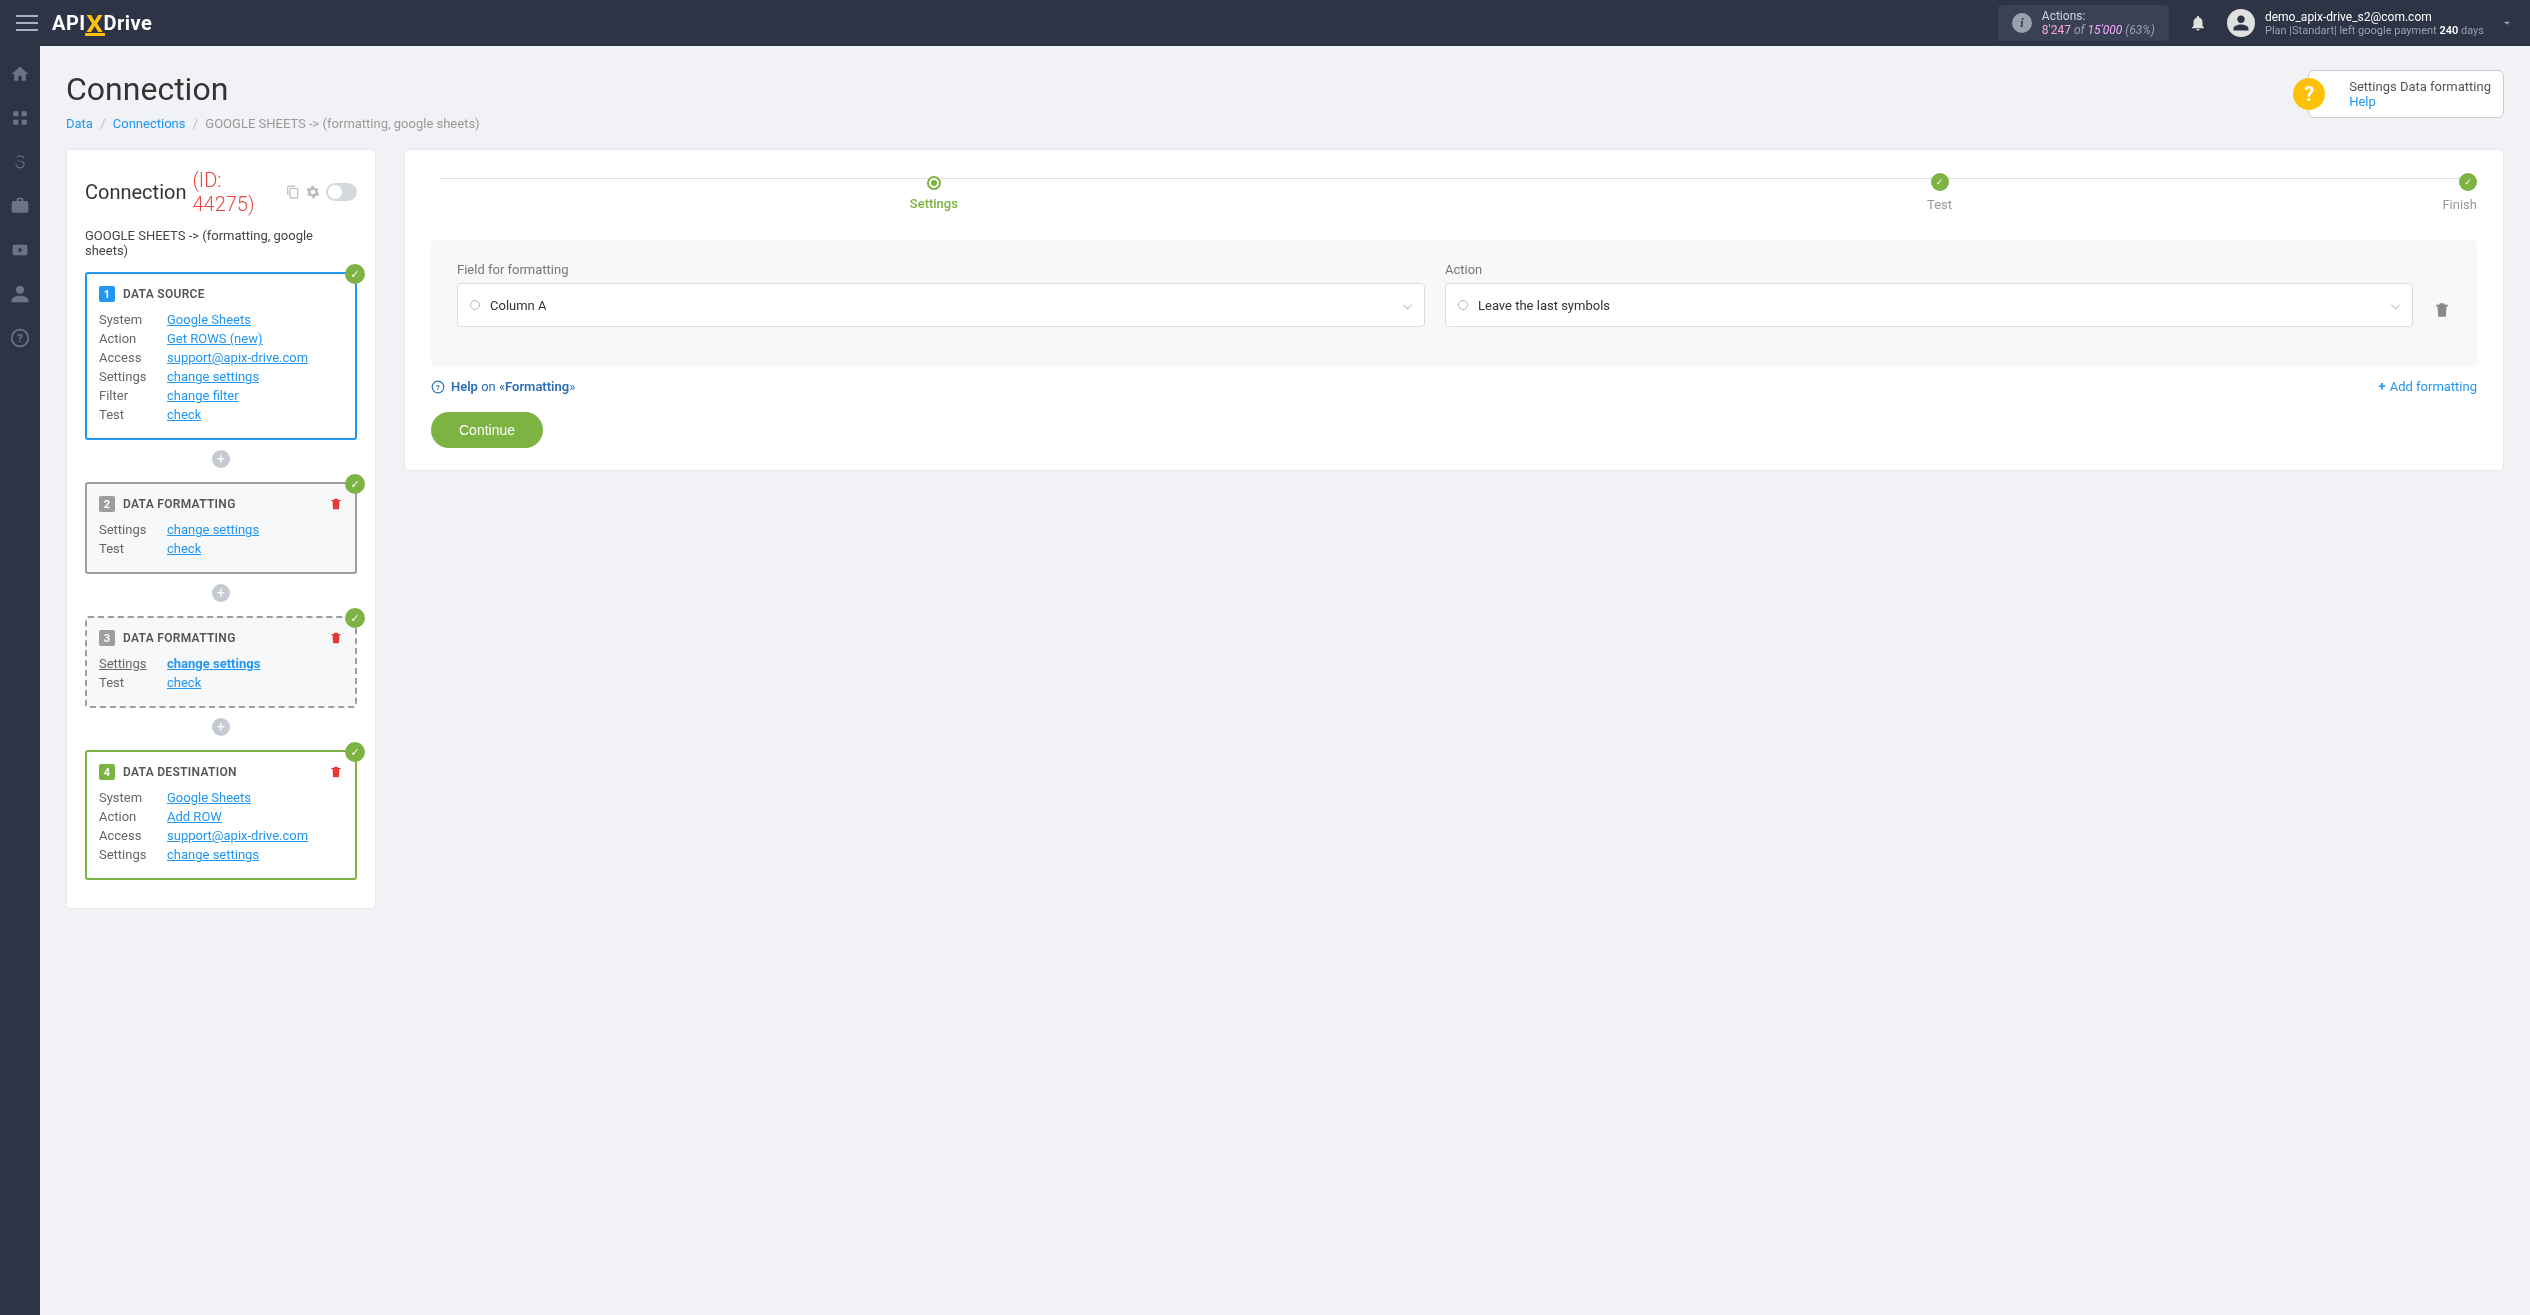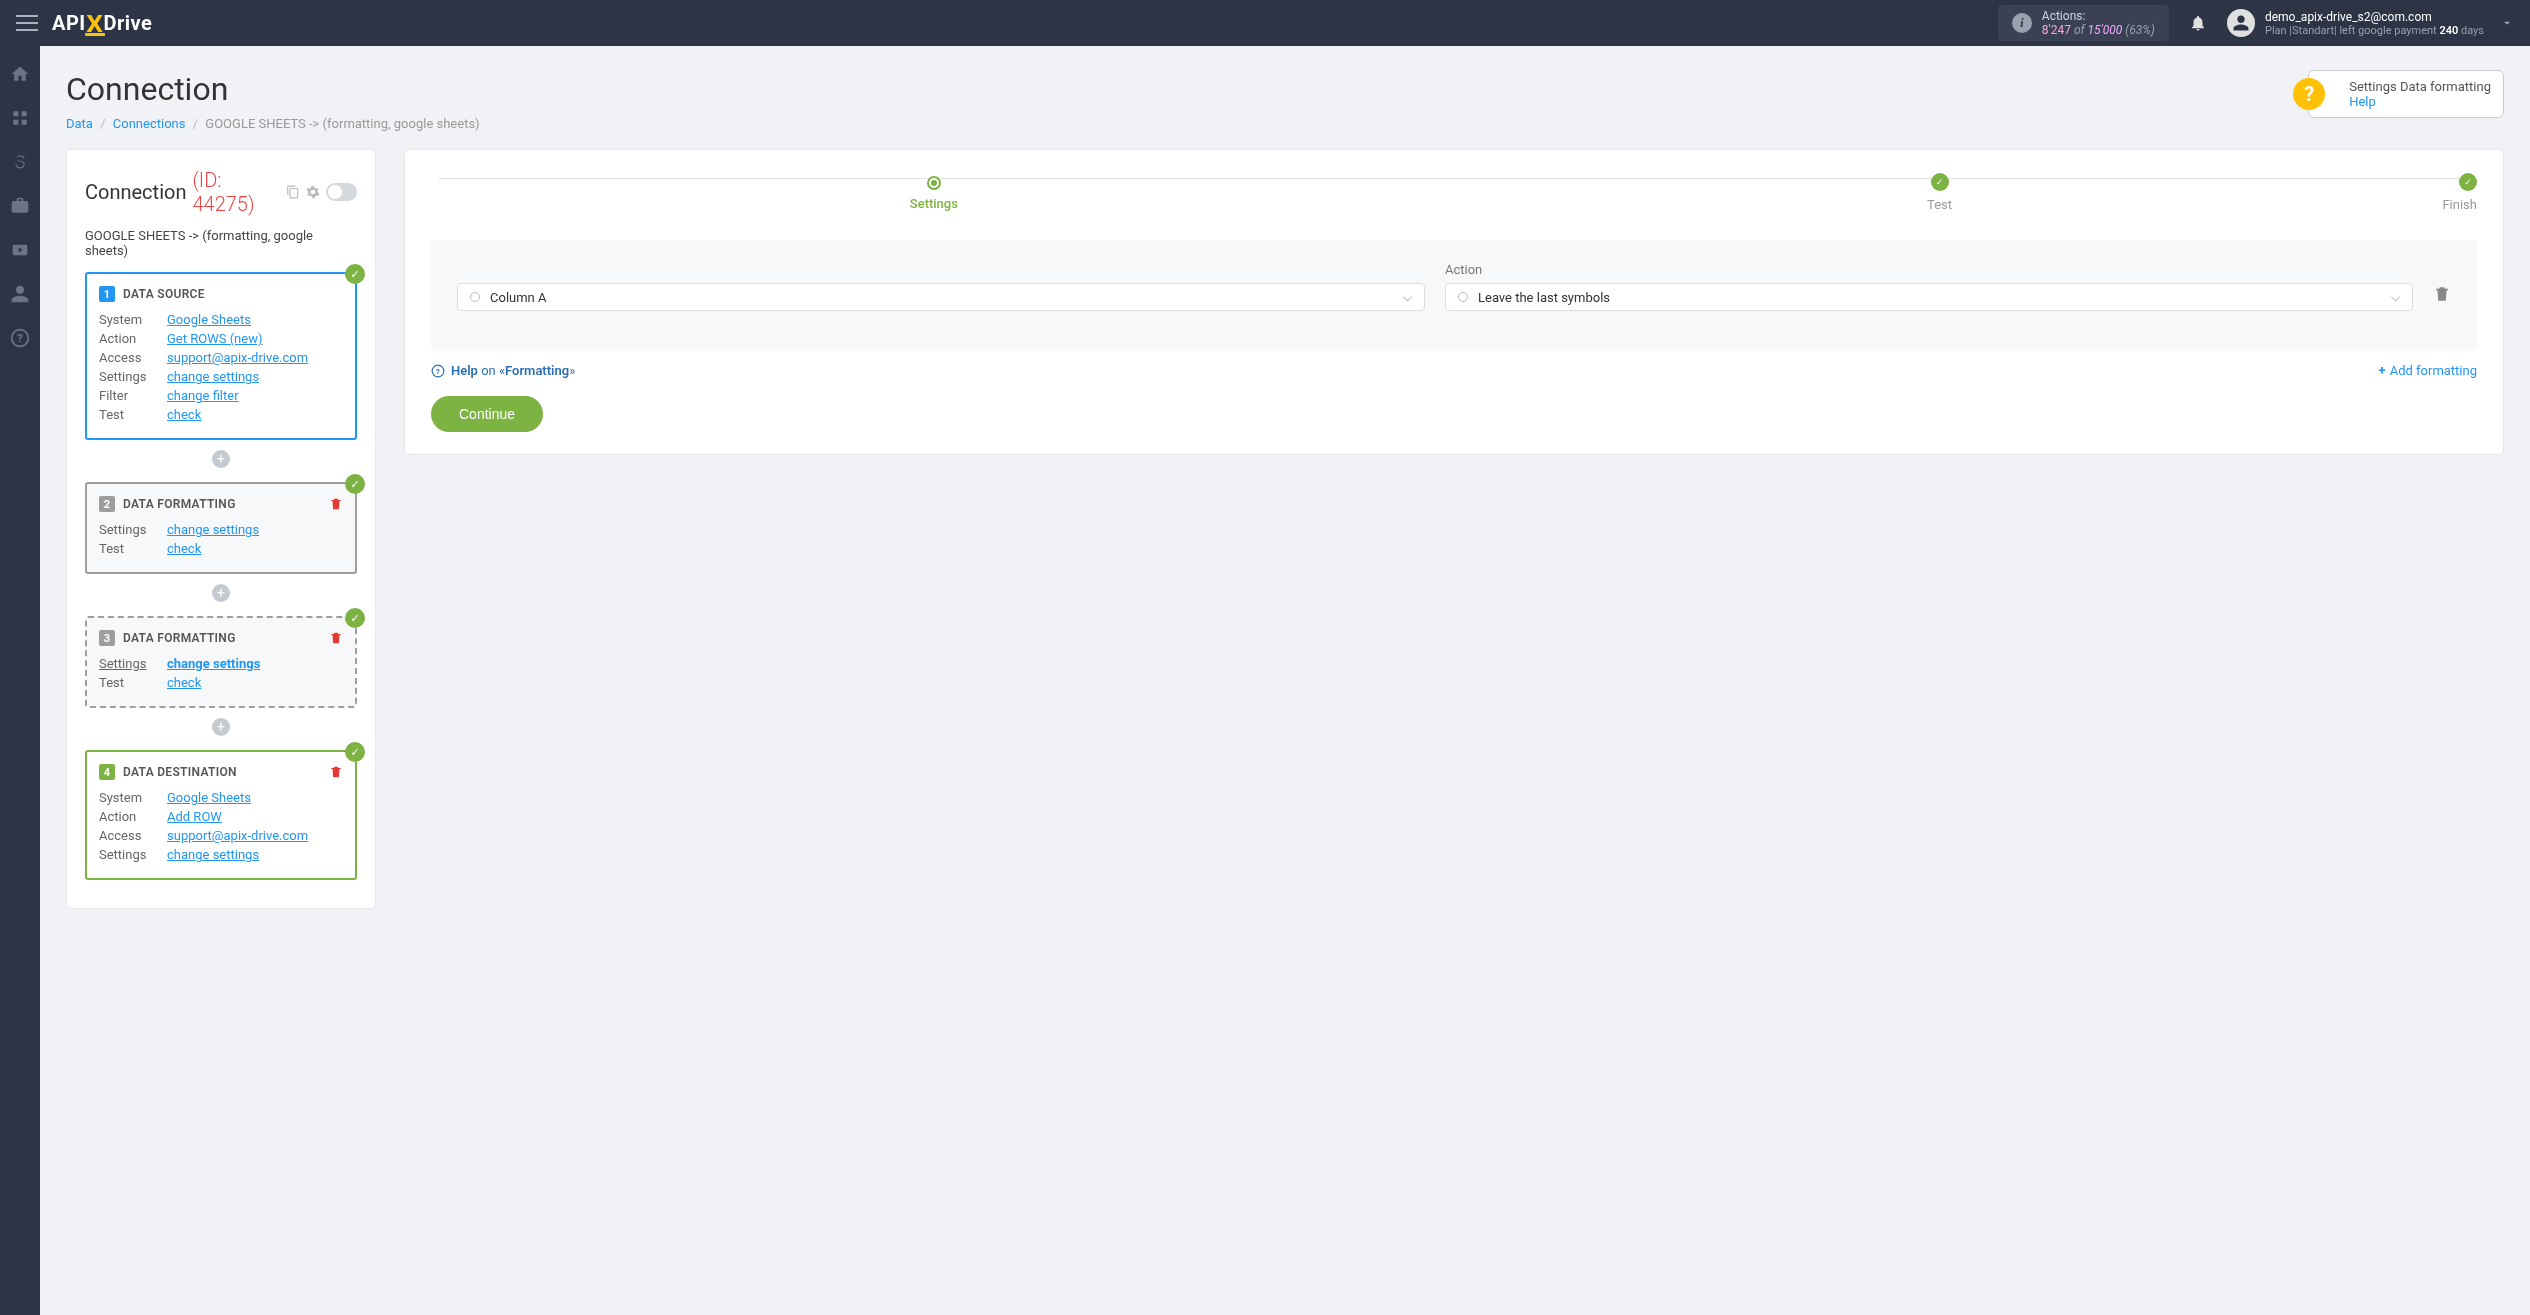--- a/index.html
+++ b/index.html
@@ -77,21 +77,21 @@
 .step.active .dot { background: #fff; border: 2px solid #7cb342; }
 .step.active .dot::after { content:''; width:6px; height:6px; background:#7cb342; border-radius:50%; }
 .step.done .dot { background: #7cb342; color: #fff; width: 18px; height: 18px; }
 .step .lbl { display: block; font-size: 13px; margin-top: 6px; color: #999; }
 .step.active .lbl { color: #7cb342; font-weight: 500; }
 .form-area { background: #f7f8f9; border-radius: 4px; padding: 22px 26px; margin-bottom: 12px; }
 .form-row { display: flex; gap: 20px; align-items: flex-end; }
 .form-group { flex: 1; }
 .form-group.small { flex: 0 0 120px; }
 .form-label { font-size: 13px; color: #777; margin-bottom: 6px; display: block; }
-.select { background: #fff; border: 1px solid #ddd; border-radius: 4px; height: 28px; display: flex; align-items: center; padding: 0 12px; position: relative; font-size: 13px; }
+.select { background: #fff; border: 1px solid #ddd; border-radius: 4px; height: 44px; display: flex; align-items: center; padding: 0 12px; position: relative; font-size: 13px; }
 .select .radio { width: 10px; height: 10px; border: 1px solid #bbb; border-radius: 50%; margin-right: 10px; }
 .select .caret { margin-left: auto; color: #888; font-size: 12px; }
 .input { background: #fff; border: 1px solid #ddd; border-radius: 4px; height: 36px; padding: 0 12px; font-size: 13px; width: 100%; }
 .trash-big { color: #888; font-size: 18px; padding-bottom: 8px; }
 .help-line { display: flex; justify-content: space-between; align-items: center; margin: 10px 0 18px; font-size: 13px; }
 .help-line .left { color: #2a6fb5; display: flex; align-items: center; gap: 6px; }
 .help-line .left b { font-weight: 600; }
 .help-line .right { color: #2196f3; display: flex; align-items: center; gap: 4px; }
 .btn-continue { background: #7cb342; color: #fff; border: none; border-radius: 20px; padding: 10px 28px; font-size: 14px; cursor: pointer; }
 svg { display: block; }
@@ -346,20 +346,21 @@
           </div>
           <div class="step done">
             <span class="dot">✓</span>
             <span class="lbl">Finish</span>
           </div>
         </div>
 
         <div class="form-area">
           <div class="form-row" style="margin-bottom:18px;">
             <div class="form-group">
+              <label class="form-label">Field for formatting</label>
               <div class="select">
                 <span class="radio"></span>
                 <span>Column A</span>
                 <span class="caret">⌵</span>
               </div>
             </div>
             <div class="form-group">
               <label class="form-label">Action</label>
               <div class="select">
                 <span class="radio"></span>

